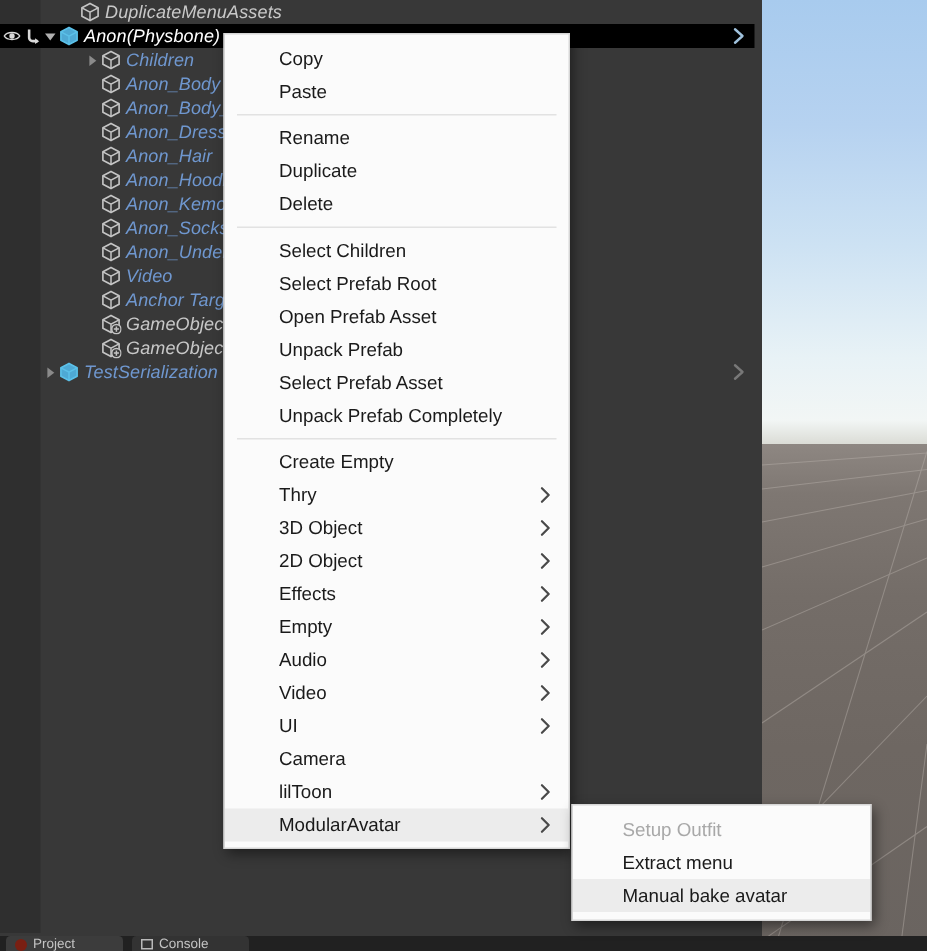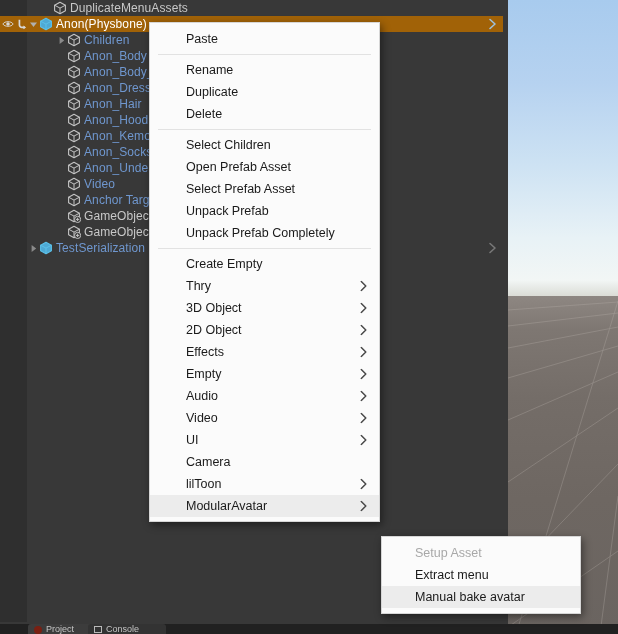--- a/index.html
+++ b/index.html
@@ -31,35 +31,36 @@
   }
   .ground-grid {
     position: absolute; left:0; top:296px; width:110px; height:338px;
     opacity: 0.42;
   }
 
   
   .hierarchy {
     position: absolute; left:0; top:0; width:503px; height:612px;
     background: #383838;
+    font-style: italic;
   }
   .hier-gutter {
     position: absolute; left:0; top:0; width:27px; height:612px;
     background: #2f2f2f;
   }
   .hier-rows { position:absolute; left:0; top:0; width:503px; }
   .row {
     position: relative;
     height: 16px;
     display: flex;
     align-items: center;
     font-size: 12px;
     white-space: nowrap;
   }
-  .row.selected { background: #a16207; }
+  .row.selected { background: #000000; }
   .row-vis {
     position:absolute; left:2px; top:1px; width:26px; height:14px;
     display:flex; align-items:center; gap:2px;
   }
   .eye-ico, .hand-ico { width:12px; height:12px; display:block; }
   .twisty {
     width: 12px; height: 12px; flex: 0 0 12px;
     display: flex; align-items: center; justify-content: center;
   }
   .twisty svg { display:block; }
@@ -83,21 +84,21 @@
   .tabbar {
     position:absolute; left:0; top:624px; width:618px; height:10px;
     background:#212121;
   }
   .tab {
     position:absolute; top:0; height:10px;
     background:#3c3c3c; border-top-left-radius:3px; border-top-right-radius:3px;
     display:flex; align-items:flex-start; padding-left:6px; gap:4px;
     overflow:hidden;
   }
-  .tab.t1 { left:4px; width:78px;margin-left:24px; }
+  .tab.t1 { left:4px; width:78px; }
   .tab.t2 { left:88px; width:78px; background:#333333;text-align:center; }
   .tab-dot { width:8px; height:8px; border-radius:50%; background:#7a1f12; margin-top:2px; }
   .tab-sq { width:8px; height:7px; margin-top:2px; border:1px solid #b9b9b9; }
   .tab-label { color:#c4c4c4; font-size:9px; line-height:10px; }
 
   
   .ctx-menu {
     position: absolute;
     left: 149px; top: 22px; width: 231px;
     background: #fbfbfb;
@@ -355,44 +356,50 @@
       <span class="tab-label">Project</span>
     </div>
     <div class="tab t2">
       <div class="tab-sq"></div>
       <span class="tab-label">Console</span>
     </div>
   </div>
 
   <div class="ctx-menu" id="ctx-menu">
       <div class="mi">
+        <span>Copy</span>
+      </div>
+      <div class="mi">
         <span>Paste</span>
       </div>
       <div class="sep"></div>
       <div class="mi">
         <span>Rename</span>
       </div>
       <div class="mi">
         <span>Duplicate</span>
       </div>
       <div class="mi">
         <span>Delete</span>
       </div>
       <div class="sep"></div>
       <div class="mi">
         <span>Select Children</span>
       </div>
       <div class="mi">
+        <span>Select Prefab Root</span>
+      </div>
+      <div class="mi">
         <span>Open Prefab Asset</span>
       </div>
       <div class="mi">
+        <span>Unpack Prefab</span>
+      </div>
+      <div class="mi">
         <span>Select Prefab Asset</span>
-      </div>
-      <div class="mi">
-        <span>Unpack Prefab</span>
       </div>
       <div class="mi">
         <span>Unpack Prefab Completely</span>
       </div>
       <div class="sep"></div>
       <div class="mi">
         <span>Create Empty</span>
       </div>
       <div class="mi">
         <span>Thry</span>
@@ -454,21 +461,21 @@
       <div class="mi hl">
         <span>ModularAvatar</span>
         <span class="mi-arrow"><svg viewBox="0 0 9 11">
             <path d="M2.3 1 L6.8 5.5 L2.3 10" fill="none" stroke="#4a4a4a" stroke-width="1.5" stroke-linecap="round" stroke-linejoin="round"></path>
           </svg></span>
       </div>
     </div>
 
   <div class="sub-menu" id="sub-menu">
       <div class="mi disabled">
-        <span>Setup Asset</span>
+        <span>Setup Outfit</span>
       </div>
       <div class="mi">
         <span>Extract menu</span>
       </div>
       <div class="mi hl">
         <span>Manual bake avatar</span>
       </div>
     </div>
 
 </div>

